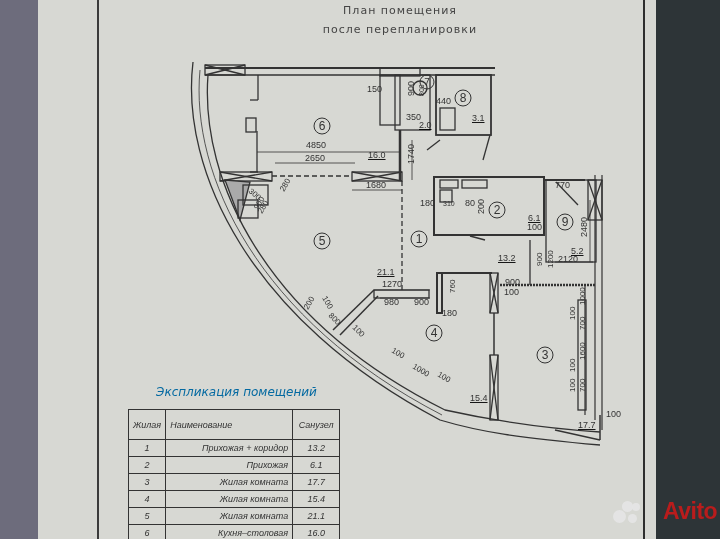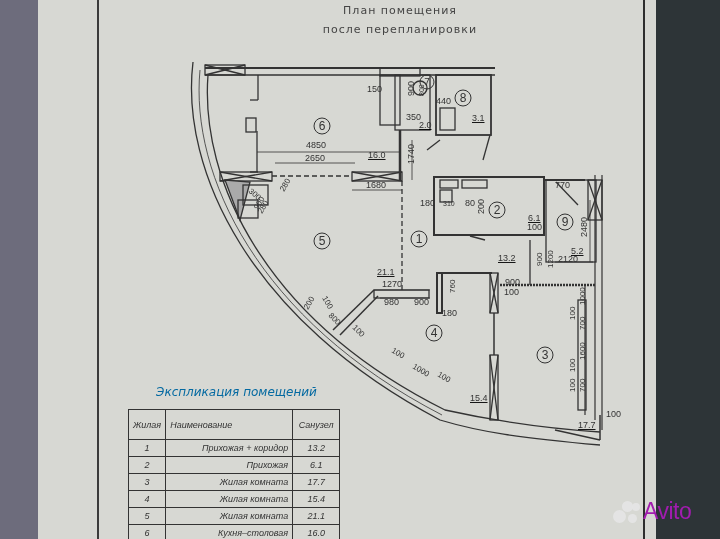--- a/index.html
+++ b/index.html
@@ -19,21 +19,21 @@
   .expl-title{position:absolute;left:156px;top:385px;font-size:12px;font-style:italic;color:#0369a1;font-family:"DejaVu Sans",sans-serif;}
   table.expl{position:absolute;left:128px;top:409px;border-collapse:collapse;font-family:"Liberation Sans",sans-serif;font-style:italic;color:#333;font-size:9px;}
   table.expl td, table.expl th{border:1.5px solid #333;padding:0 4px;height:16px;font-weight:normal;}
   table.expl th{height:29px;text-align:center;}
   .c-num{width:24px;text-align:center;}
   .c-name{width:118px;text-align:right;}
   .c-area{width:38px;text-align:center;}
   .avito{position:absolute;left:613px;top:498px;display:flex;align-items:center;}
   .avito-dots{position:relative;width:28px;height:24px;}
   .avito-dots span{position:absolute;background:#e6e6e6;border-radius:50%;opacity:.9;}
-  .avito-text{color:#a21caf;font-family:"Liberation Sans",sans-serif;font-size:23px;font-weight:normal;margin-left:2px;letter-spacing:-0.5px;}
+  .avito-text{color:#b91c1c;font-family:"Liberation Sans",sans-serif;font-size:23px;font-weight:bold;margin-left:2px;letter-spacing:-0.5px;padding-left:20px;}
 </style>
 </head>
 <body>
 
 <div class="left-margin"></div>
 <div class="paper"></div>
 <div class="dark-right"></div>
 <div class="border-line-left"></div>
 <div class="border-line-right"></div>
 

